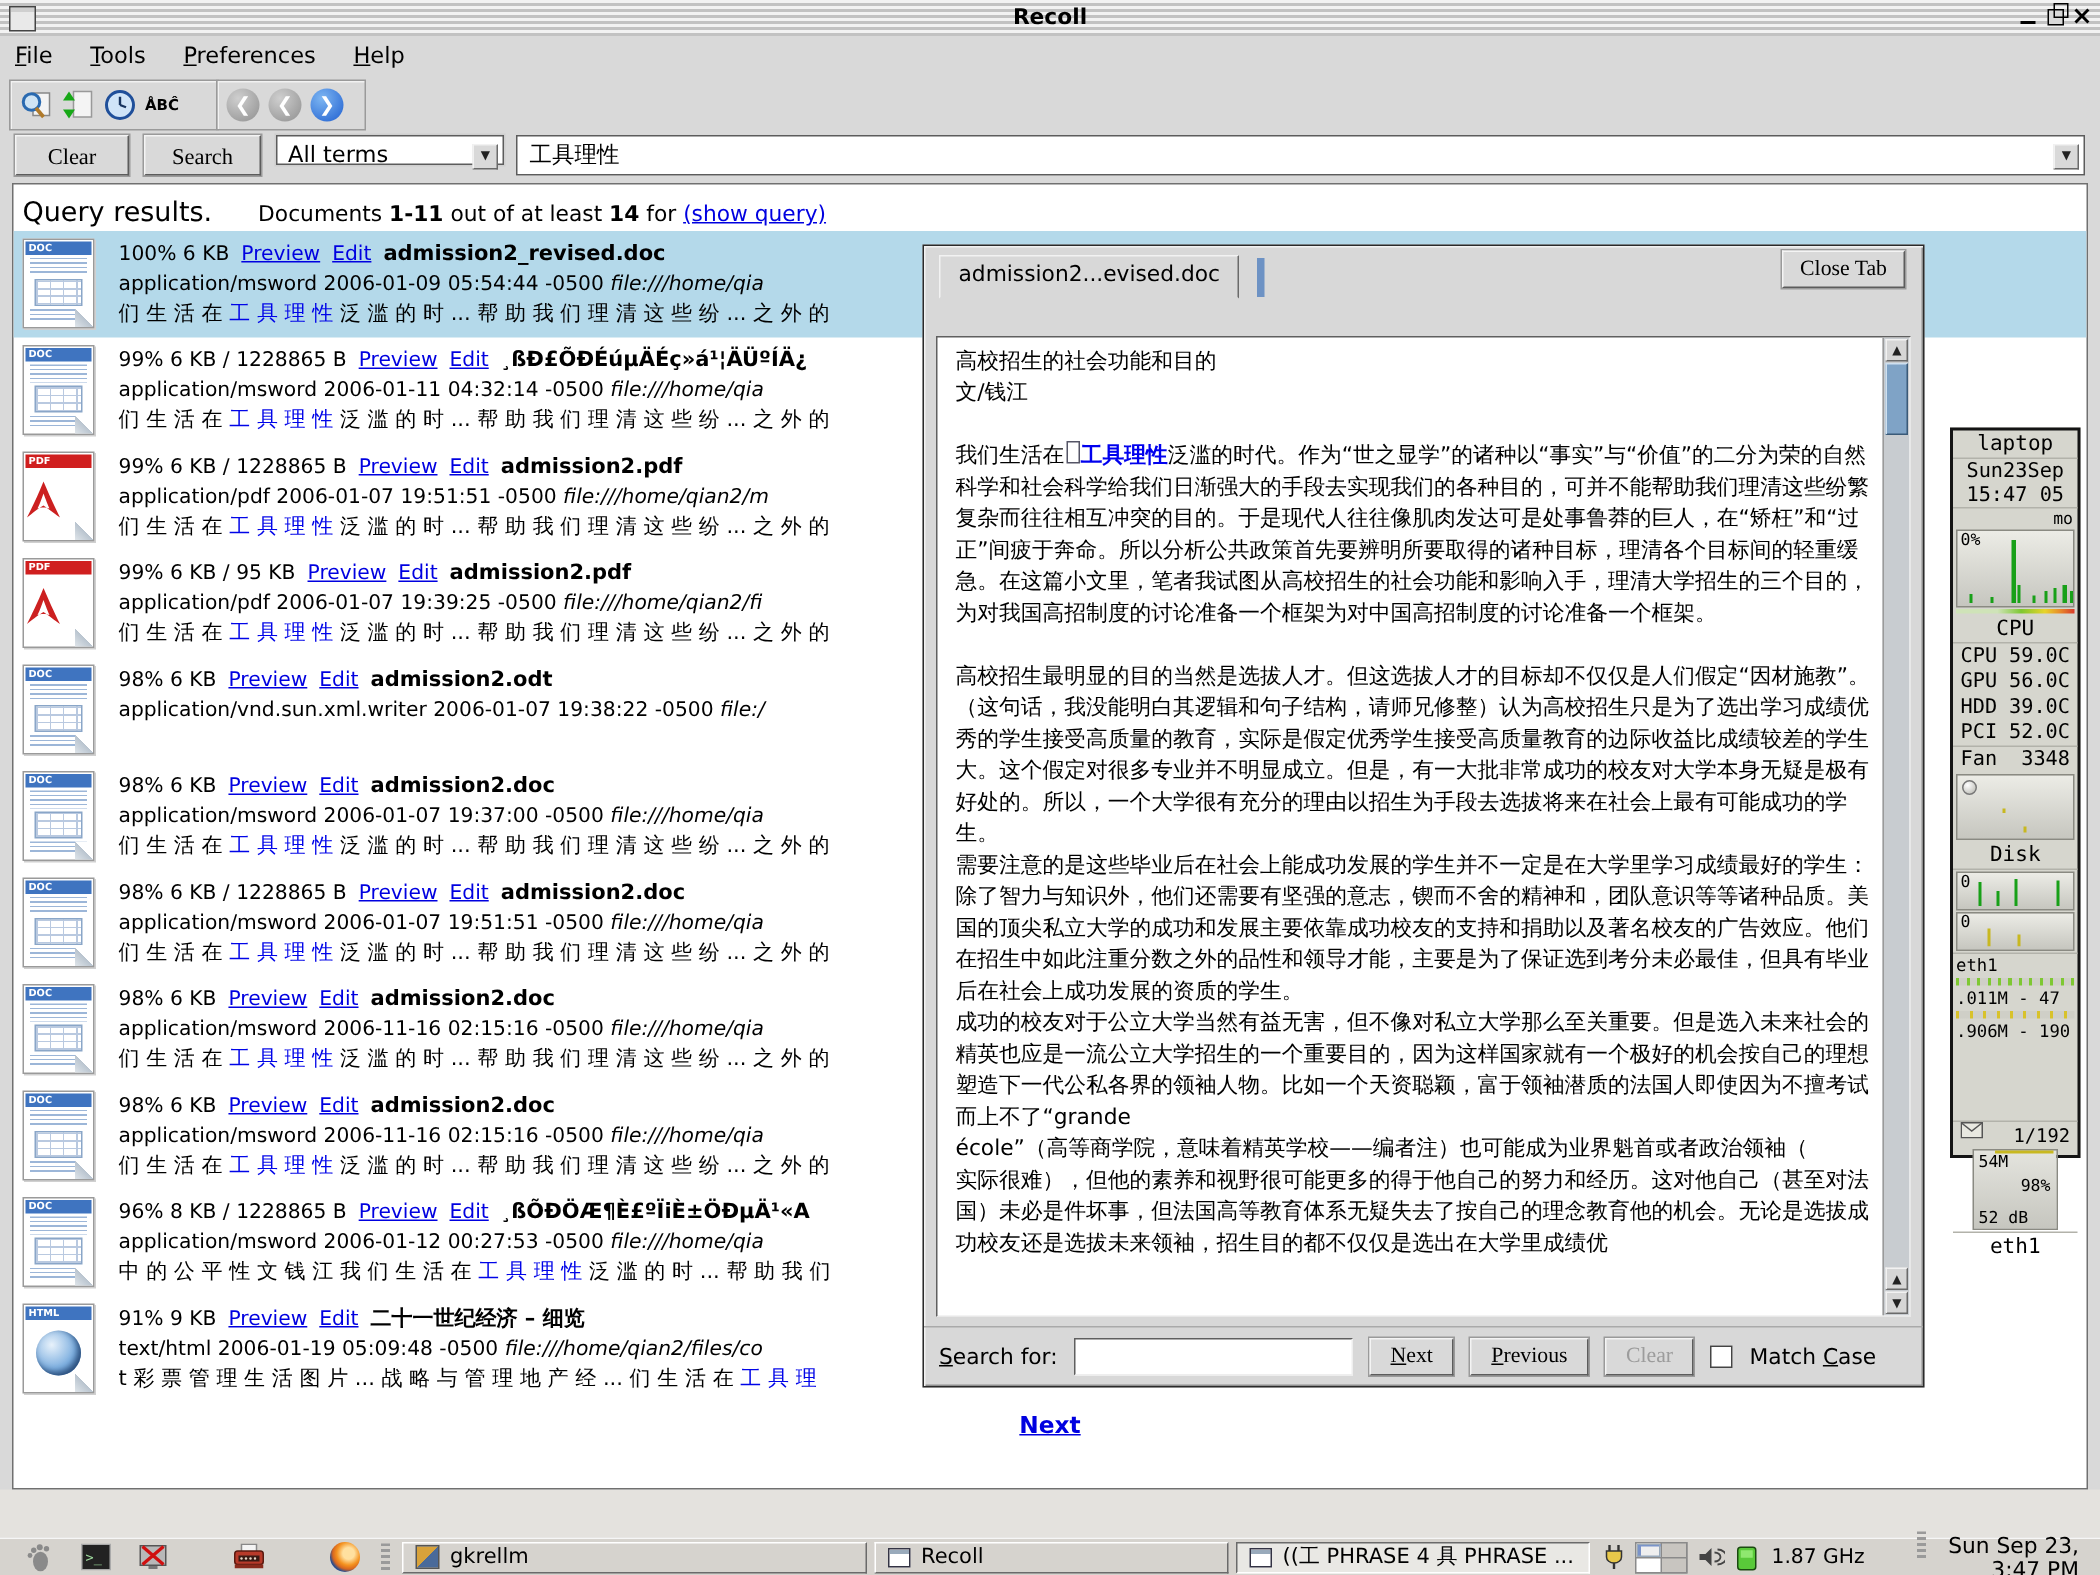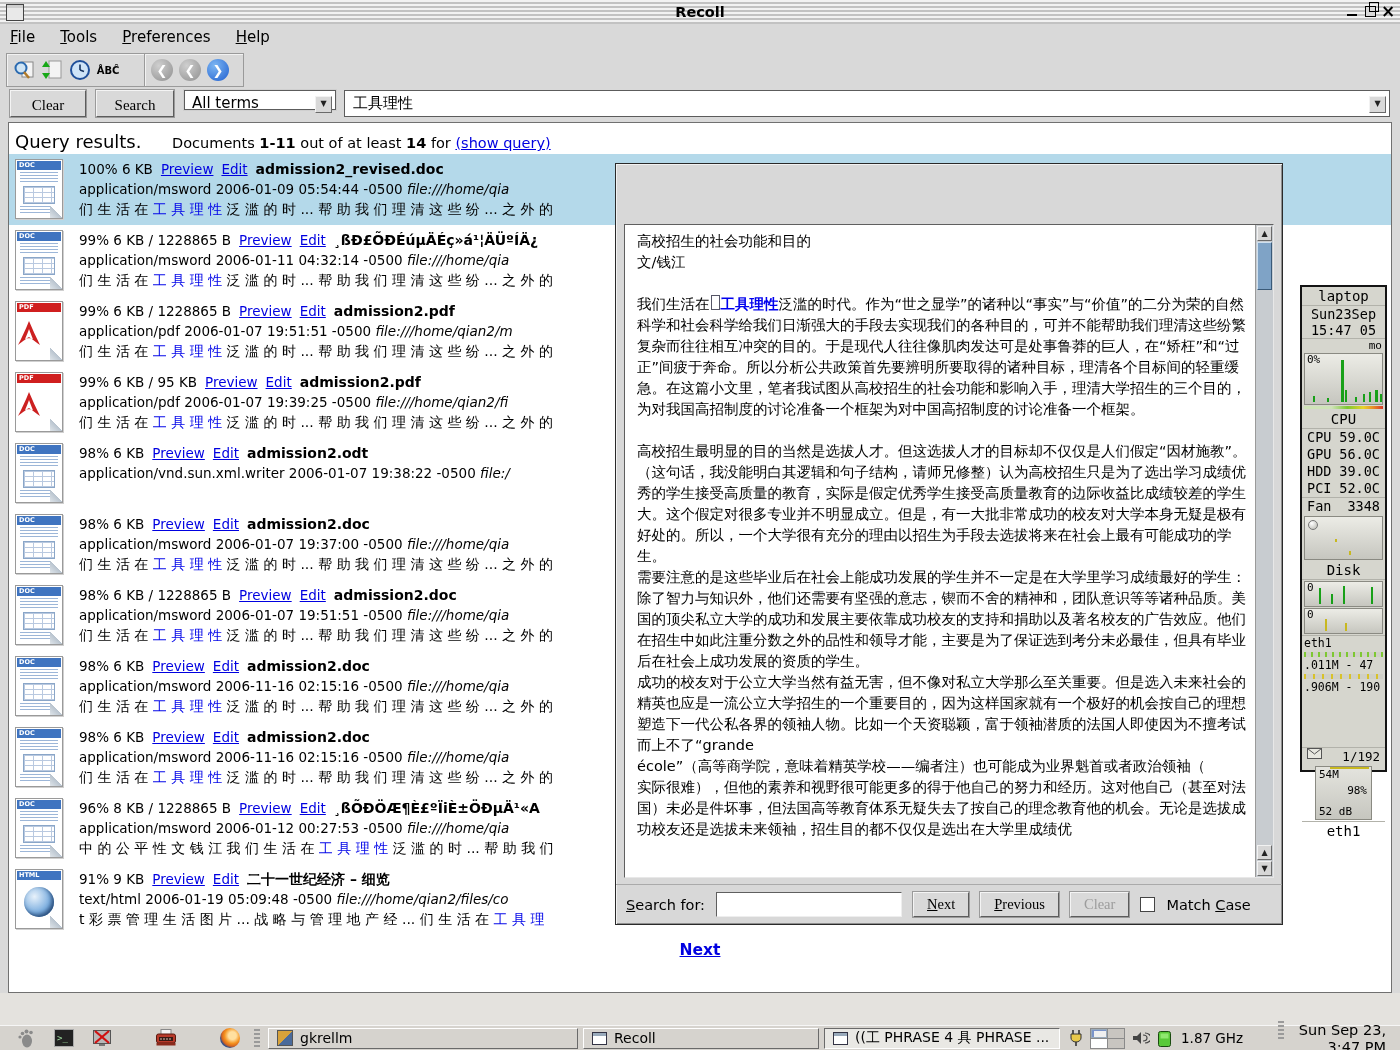--- a/index.html
+++ b/index.html
@@ -391,20 +391,25 @@
             <div class="rl1"><span>91% 9 KB</span><a class="link">Preview</a><a class="link">Edit</a><span class="rtitle">二十一世纪经济 – 细览</span></div>
             <div class="rl2"><span>text/html  2006-01-19 05:09:48 -0500   </span><i class="rurl">file:///home/qian2/files/co</i></div>
             <div class="rl3"><span>t 彩 票 管 理 生 活 图 片 ... 战 略 与 管 理 地 产 经 ... 们 生 活 在 </span><span class="hit">工 具 理</span></div>
           </div>
         </div>
       </div>
     <a class="link" id="next-link">Next</a>
   </div>
 
   <div class="abs" id="pwin">
+    <div id="ptabrow">
+      <div class="ptab">admission2...evised.doc</div>
+      <div class="tab-accent"></div>
+      <button class="btn" id="close-tab">Close Tab</button>
+    </div>
     <div id="ptext">
       <div id="pbody"><div class="ppara gap"><span>高校招生的社会功能和目的
 文/钱江</span></div><div class="ppara gap"><span>我们生活在</span><span class="tofu"></span><span class="phit">工具理性</span><span>泛滥的时代。作为“世之显学”的诸种以“事实”与“价值”的二分为荣的自然科学和社会科学给我们日渐强大的手段去实现我们的各种目的，可并不能帮助我们理清这些纷繁复杂而往往相互冲突的目的。于是现代人往往像肌肉发达可是处事鲁莽的巨人，在“矫枉”和“过正”间疲于奔命。所以分析公共政策首先要辨明所要取得的诸种目标，理清各个目标间的轻重缓急。在这篇小文里，笔者我试图从高校招生的社会功能和影响入手，理清大学招生的三个目的，为对我国高招制度的讨论准备一个框架为对中国高招制度的讨论准备一个框架。</span></div><div class="ppara"><span>高校招生最明显的目的当然是选拔人才。但这选拔人才的目标却不仅仅是人们假定“因材施教”。（这句话，我没能明白其逻辑和句子结构，请师兄修整）认为高校招生只是为了选出学习成绩优秀的学生接受高质量的教育，实际是假定优秀学生接受高质量教育的边际收益比成绩较差的学生大。这个假定对很多专业并不明显成立。但是，有一大批非常成功的校友对大学本身无疑是极有好处的。所以，一个大学很有充分的理由以招生为手段去选拔将来在社会上最有可能成功的学生。</span></div><div class="ppara"><span>需要注意的是这些毕业后在社会上能成功发展的学生并不一定是在大学里学习成绩最好的学生：除了智力与知识外，他们还需要有坚强的意志，锲而不舍的精神和，团队意识等等诸种品质。美国的顶尖私立大学的成功和发展主要依靠成功校友的支持和捐助以及著名校友的广告效应。他们在招生中如此注重分数之外的品性和领导才能，主要是为了保证选到考分未必最佳，但具有毕业后在社会上成功发展的资质的学生。</span></div><div class="ppara"><span>成功的校友对于公立大学当然有益无害，但不像对私立大学那么至关重要。但是选入未来社会的精英也应是一流公立大学招生的一个重要目的，因为这样国家就有一个极好的机会按自己的理想塑造下一代公私各界的领袖人物。比如一个天资聪颖，富于领袖潜质的法国人即使因为不擅考试而上不了“grande
 école”（高等商学院，意味着精英学校——编者注）也可能成为业界魁首或者政治领袖（
 实际很难），但他的素养和视野很可能更多的得于他自己的努力和经历。这对他自己（甚至对法国）未必是件坏事，但法国高等教育体系无疑失去了按自己的理念教育他的机会。无论是选拔成功校友还是选拔未来领袖，招生目的都不仅仅是选出在大学里成绩优</span></div></div>
       <div id="pscroll">
         <div class="sbtn" style="top:1px;">▲</div>
         <div id="sthumb"></div>
         <div class="sbtn" style="bottom:17px;">▲</div>
         <div class="sbtn" style="bottom:1px;">▼</div>

